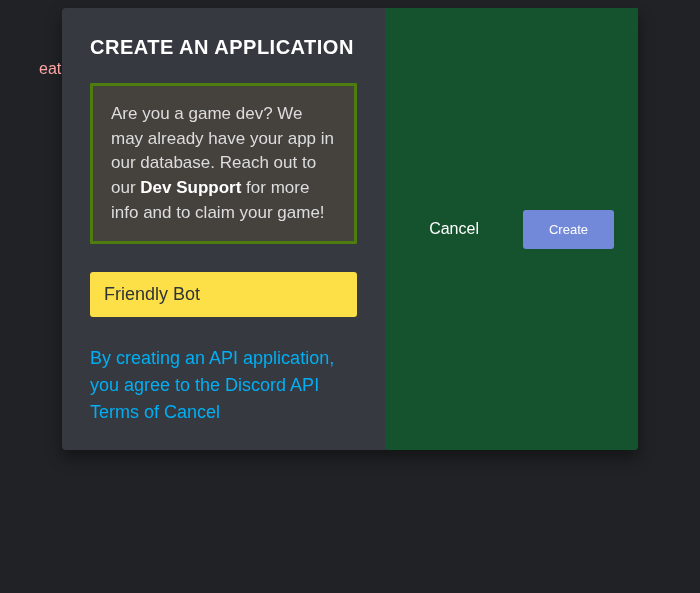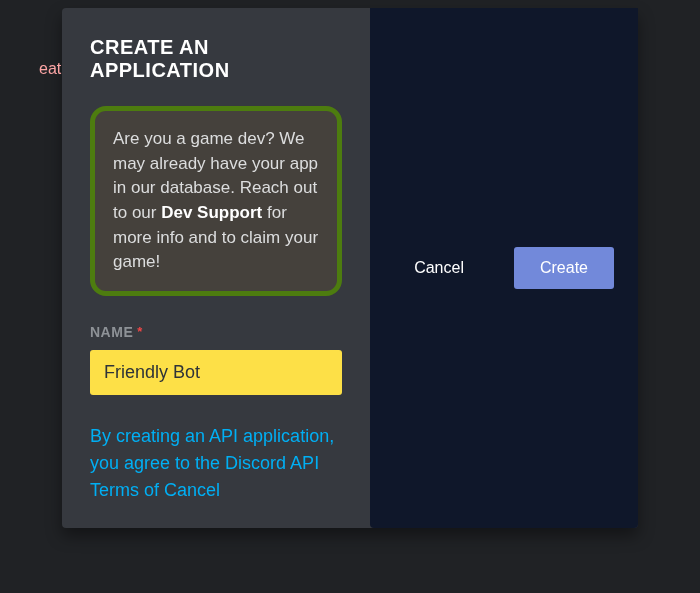--- a/index.html
+++ b/index.html
@@ -41,23 +41,23 @@
       padding: 28px 28px 24px 28px;
     }
     .modal-title {
       color: #ffffff;
       font-size: 20px;
       font-weight: 700;
       letter-spacing: 0.5px;
       margin-bottom: 24px;
     }
     .notice-box {
-      border: 5px solid #4d7c0f;
+      border: 3px solid #4d7c0f;
       background: rgba(250, 166, 26, 0.08);
-      border-radius: 16px;
+      border-radius: 1px;
       padding: 16px 18px;
       color: #dcddde;
       font-size: 17px;
       line-height: 1.45;
       margin-bottom: 28px;
     }
     .notice-box strong {
       color: #ffffff;
       font-weight: 600;
     }
@@ -90,66 +90,62 @@
       outline: none;
       margin-bottom: 28px;
     }
     .tos-link {
       color: #00aff4;
       font-size: 18px;
       line-height: 1.5;
       cursor: pointer;
     }
     .modal-footer {
-      background: #0f172a;
+      background: #14532d;
       padding: 18px 24px;
       display: flex;
       justify-content: flex-end;
       align-items: center;
-      gap: 30px;
+      gap: 24px;
       border-radius: 0 0 4px 4px;
     }
     .btn-cancel {
       background: transparent;
       border: none;
       color: #ffffff;
       font-size: 16px;
       padding: 10px 20px;
       cursor: pointer;
       font-family: inherit;
     }
     .btn-create {
       background: #7289da;
       border: none;
       color: #ffffff;
-      font-size: 16px;
+      font-size: 13px;
       font-weight: 500;
       padding: 12px 26px;
       border-radius: 3px;
       cursor: pointer;
       font-family: inherit;
     }
   </style>
 </head>
 <body>
 
 <div class="bg-fragment">eat</div>
 
 <div class="modal">
   <div class="modal-body">
     <h2 class="modal-title">CREATE AN APPLICATION</h2>
 
     <div class="notice-box">
       <span>Are you a game dev? We may already have your app in our database. Reach out to our </span><strong>Dev Support</strong><span> for more info and to claim your game!</span>
     </div>
 
-    <div class="field-label-row">
-      <span class="field-label">NAME</span>
-      <span class="required-asterisk">*</span>
-    </div>
 
     <input type="text" class="text-input" value="Friendly Bot" style="">
 
     <div class="tos-link">By creating an API application, you agree to the Discord API Terms of Cancel</div>
   </div>
 
   <div class="modal-footer">
     <button class="btn-cancel">Cancel</button>
     <button class="btn-create">Create</button>
   </div>

